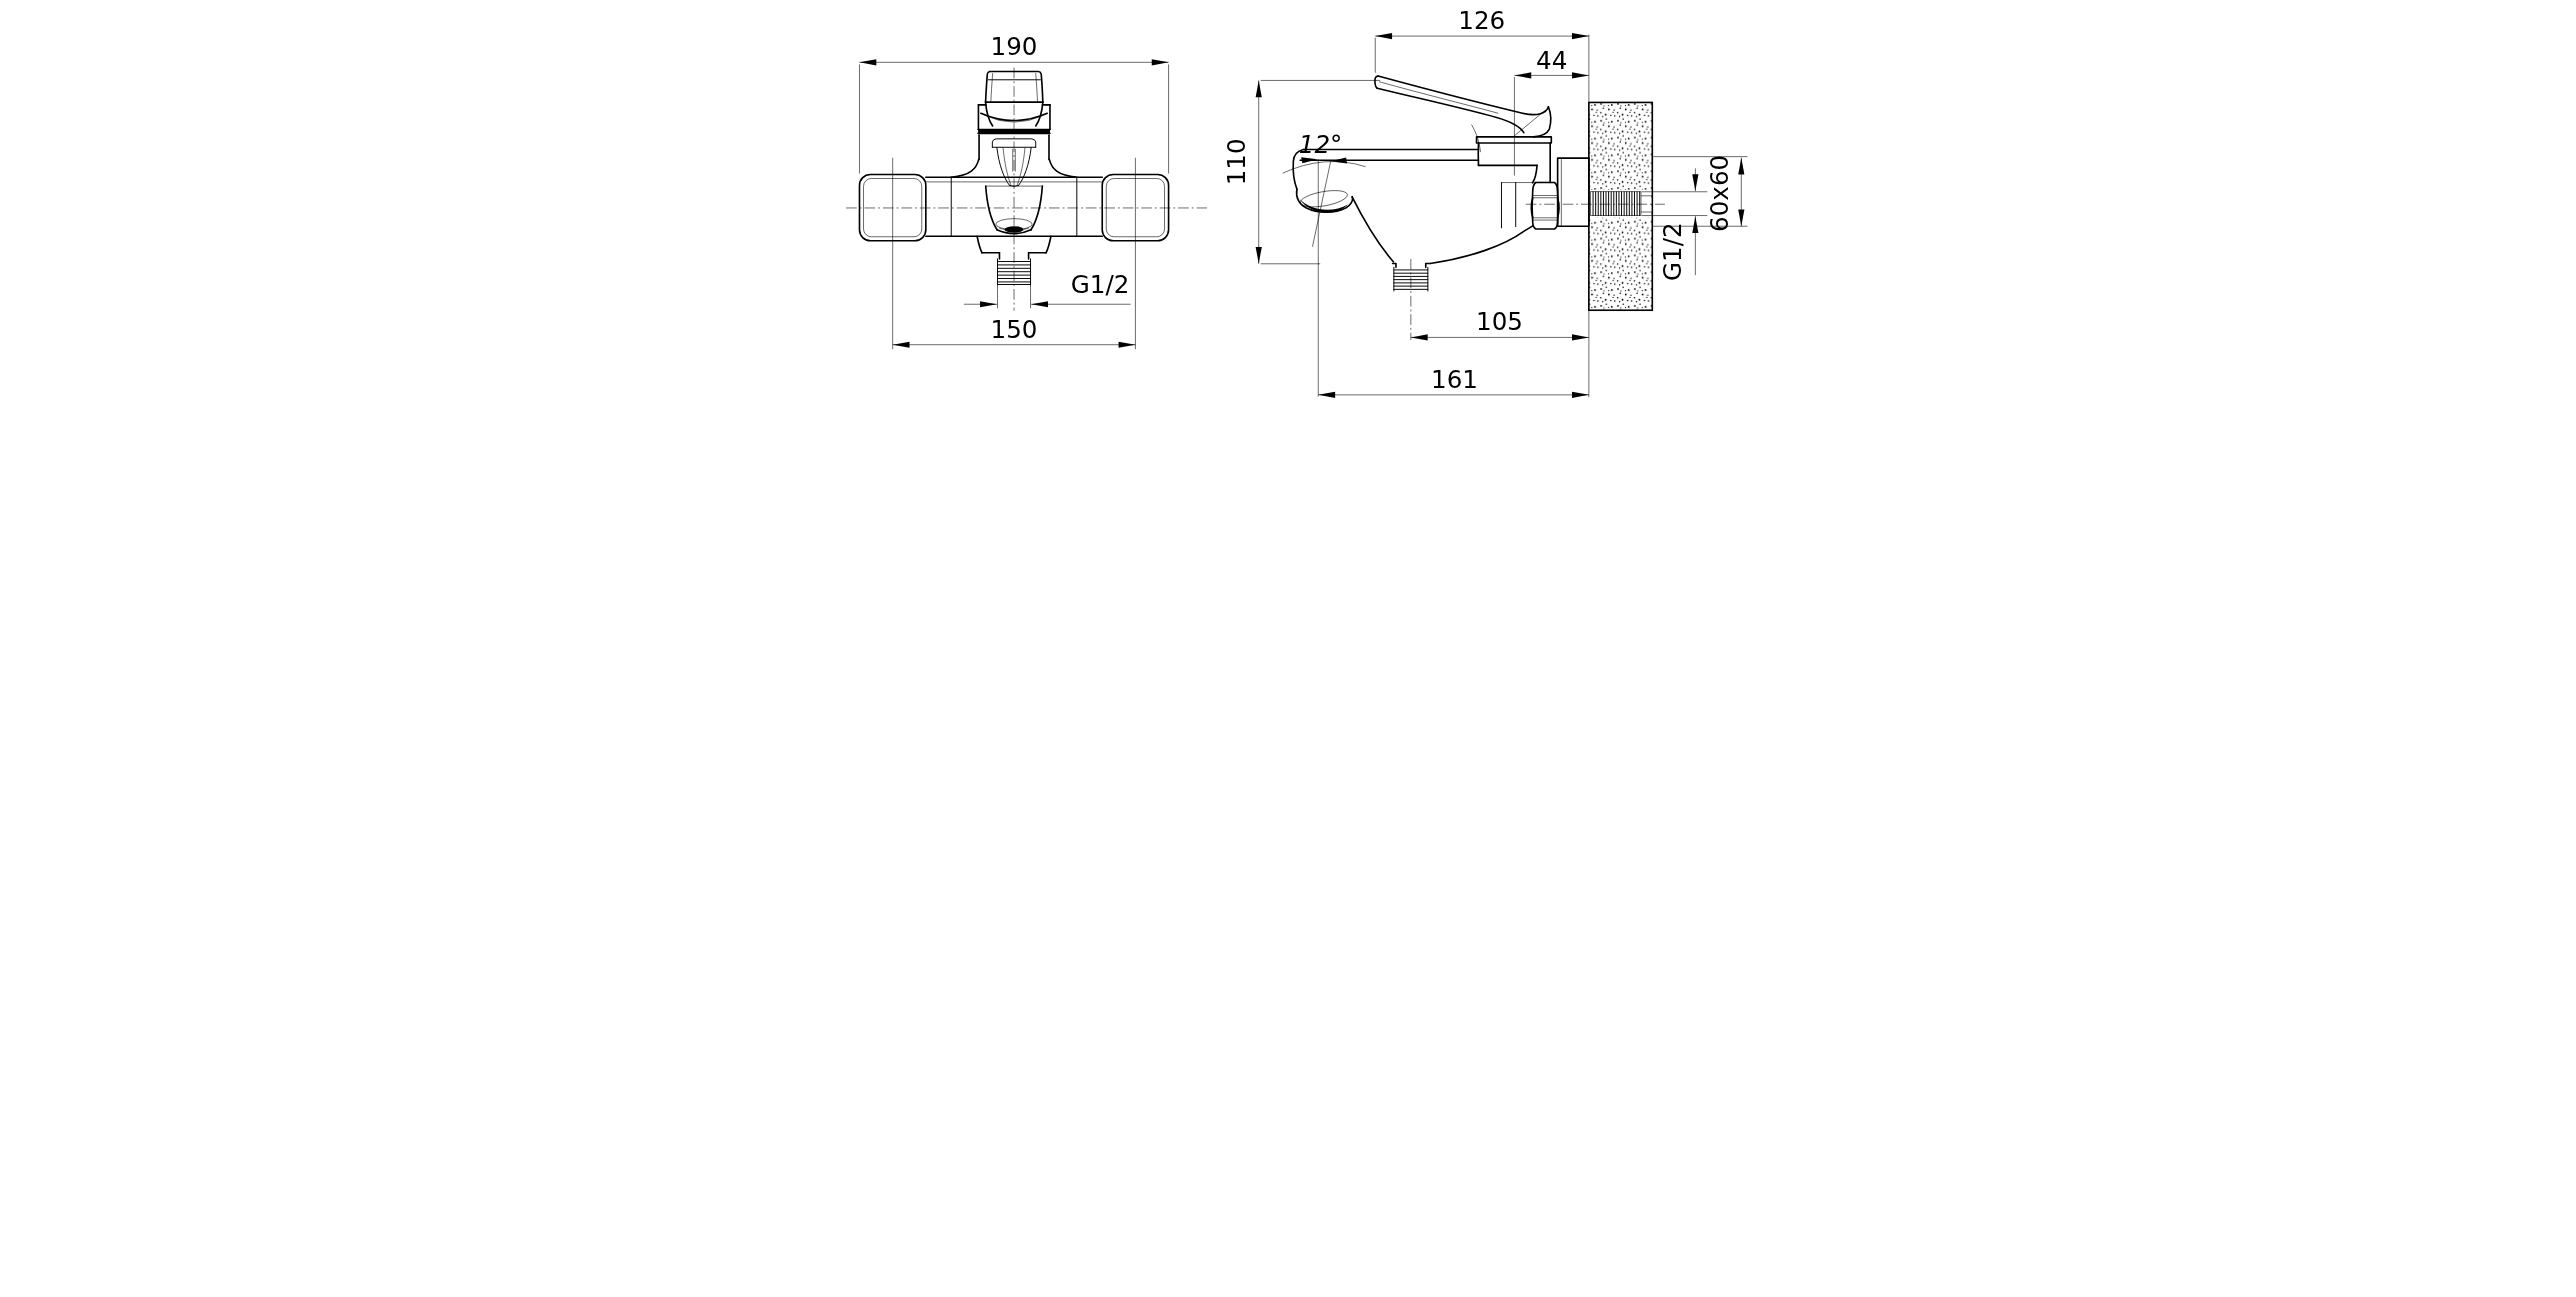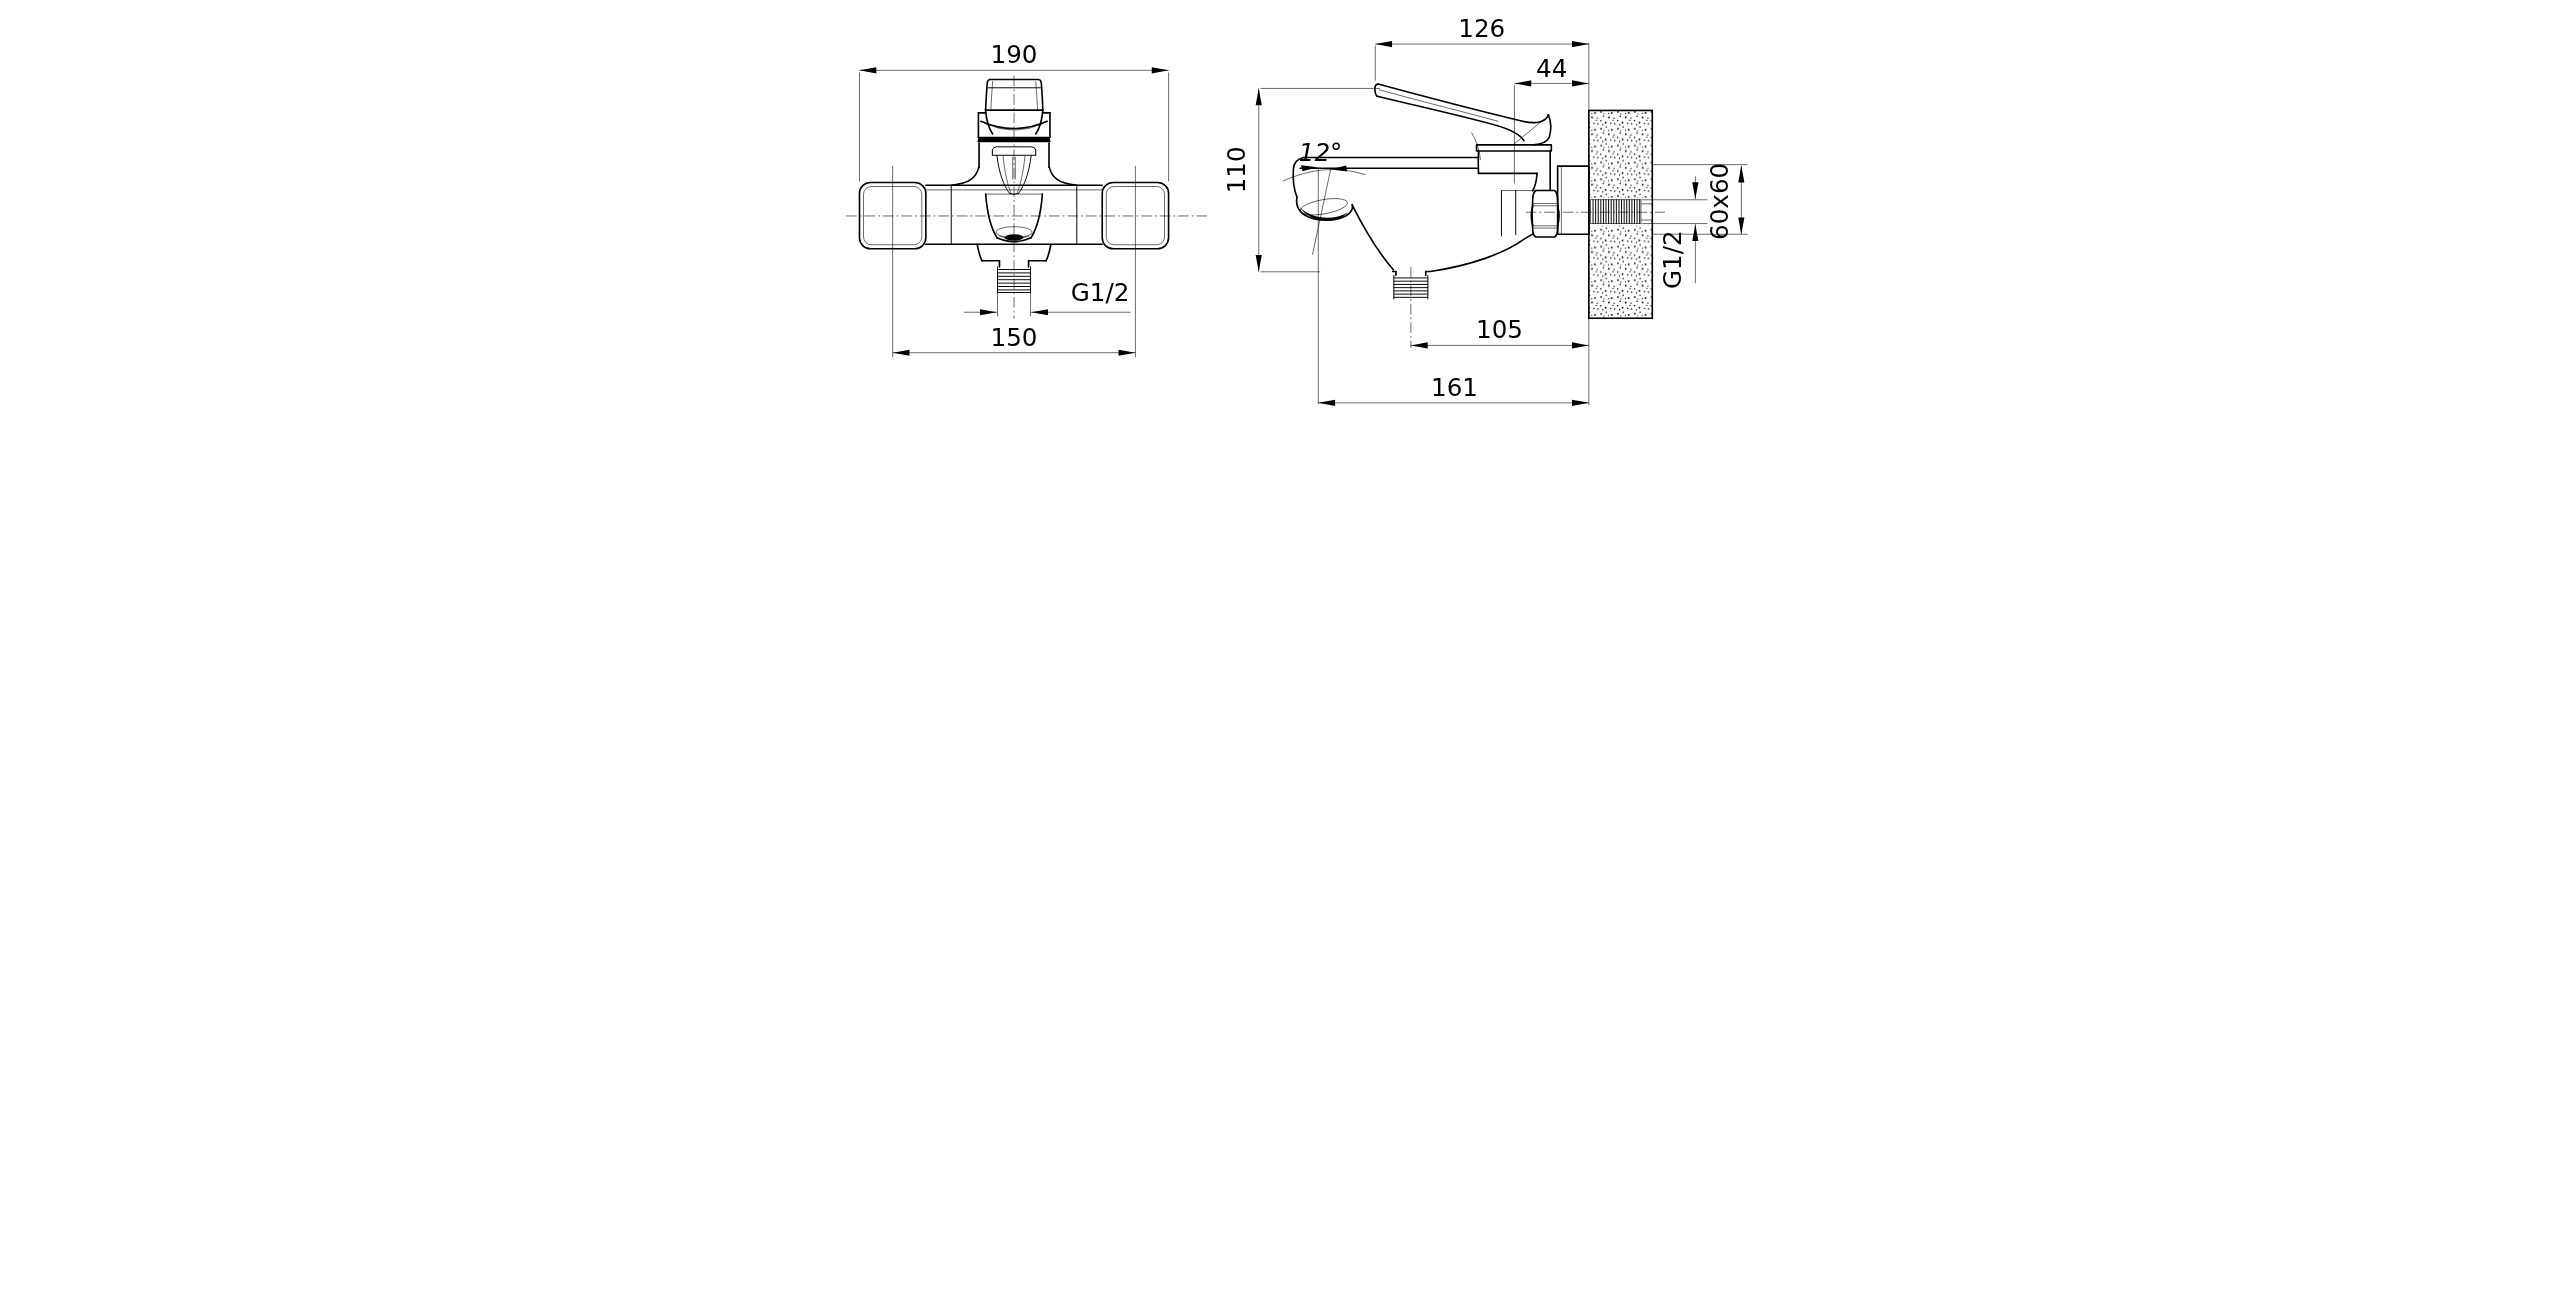--- a/index.html
+++ b/index.html
@@ -1,16 +1,16 @@
 <!DOCTYPE html>
 <html style="font-size:8.2px"><head>
 <meta charset="utf-8">
 <style>
   html,body{margin:0;padding:0;background:#ffffff;}
-  .sheet{width:100%;max-width:927px;margin:8px auto;background:#fff;}
+  .sheet{width:100%;max-width:927px;margin:0 auto;background:#fff;}
   svg{display:block;width:100%;height:auto;background:#fff;}
   
   .b{fill:none;stroke:#000;stroke-width:10;stroke-linecap:round;stroke-linejoin:round;}
   .m{fill:none;stroke:#000;stroke-width:6;stroke-linecap:round;stroke-linejoin:round;}
   .t{fill:none;stroke:#000;stroke-width:3.6;stroke-linecap:butt;}
   .d{fill:none;stroke:#000;stroke-width:3.6;stroke-linecap:butt;}
   .cl{fill:none;stroke:#000;stroke-width:3.6;stroke-dasharray:66 18 12 18;}
   .blk{fill:#000;stroke:none;}
   .wfill{fill:#fff;stroke:none;}
   text.lbl{font-family:"DejaVu Sans","Liberation Sans",sans-serif;font-size:152px;fill:#000;text-anchor:middle;}

